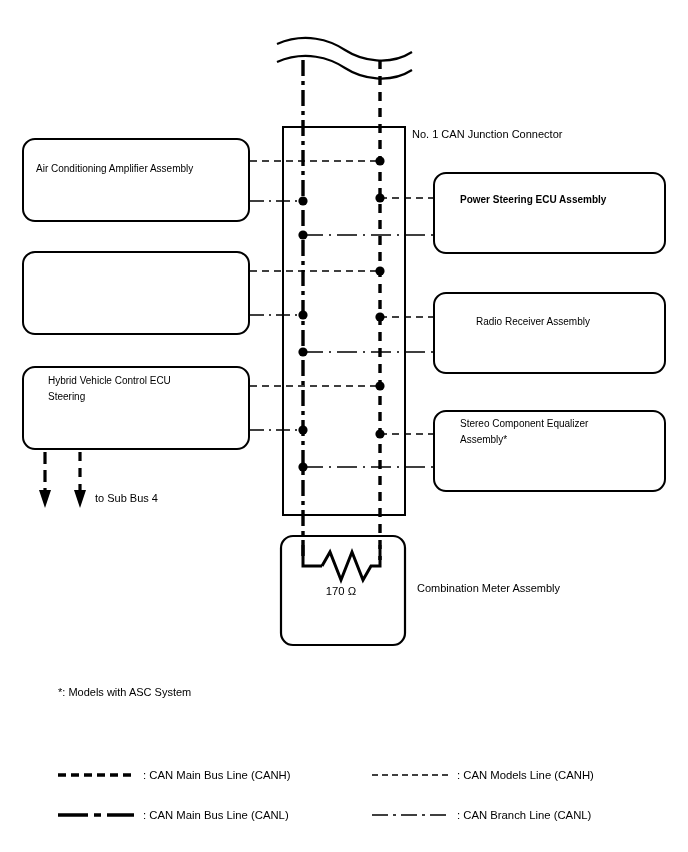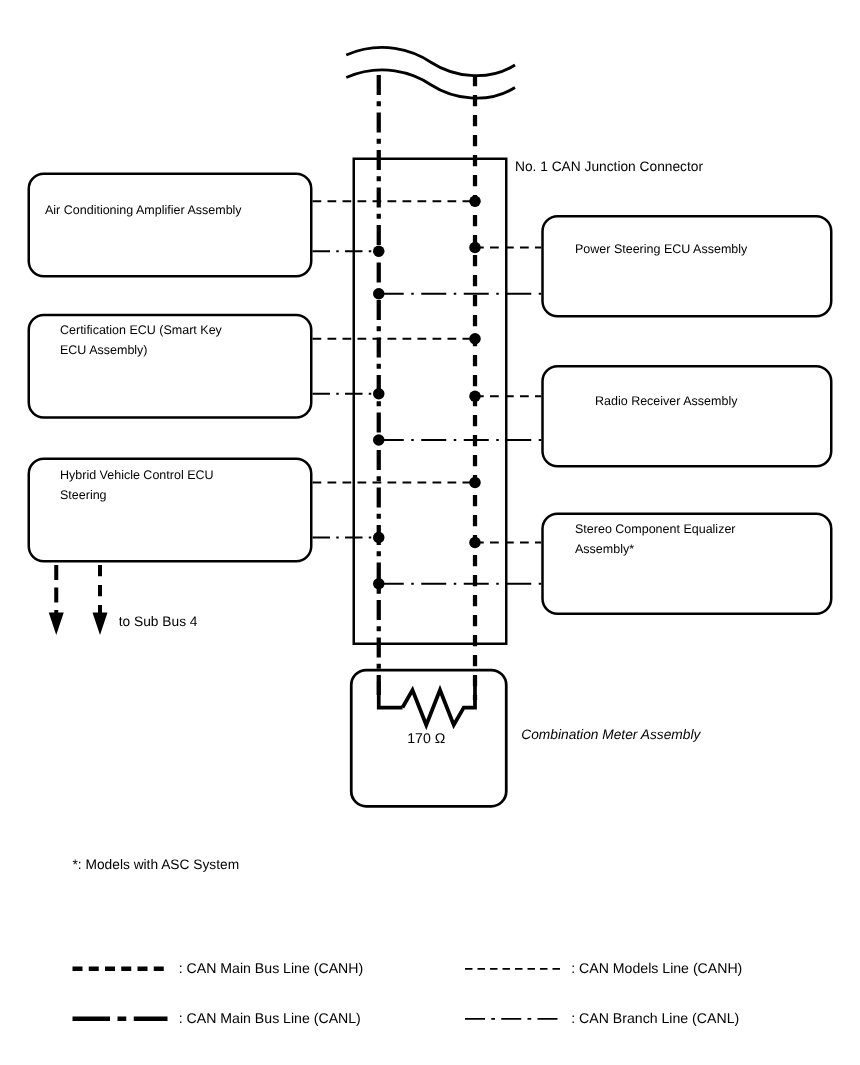--- a/index.html
+++ b/index.html
@@ -123,44 +123,42 @@
     <line x1="58" y1="775" x2="134" y2="775" stroke="#000" stroke-width="3.6" stroke-dasharray="8,5"></line>
     <line x1="58" y1="815" x2="134" y2="815" stroke="#000" stroke-width="3.6" stroke-dasharray="30,6,7,6"></line>
     <line x1="372" y1="775" x2="448" y2="775" stroke="#000" stroke-width="1.4" stroke-dasharray="6,4"></line>
     <line x1="372" y1="815" x2="448" y2="815" stroke="#000" stroke-width="1.4" stroke-dasharray="16,5,3,5"></line>
   </svg>
 
   <div class="ecu-box" style="left:22px; top:138px; width:228px; height:84px;"></div>
   <div class="ecu-label" style="left:36px; top:161px; width:205px;">Air Conditioning Amplifier Assembly</div>
 
   <div class="ecu-box" style="left:22px; top:251px; width:228px; height:84px;"></div>
-  <div class="ecu-label" style="left:48px; top:257px; width:195px;">Certification ECU (Smart Key
-ECU Assembly)</div>
 
   <div class="ecu-box" style="left:22px; top:366px; width:228px; height:84px;"></div>
   <div class="ecu-label" style="left:48px; top:373px; width:195px;">Hybrid Vehicle Control ECU
 Steering</div>
 
   <div class="ecu-box" style="left:433px; top:172px; width:233px; height:82px;"></div>
-  <div class="ecu-label" style="left:460px; top:192px; width:205px;">Power Steering ECU Assembly</div>
+  <div class="ecu-label" style="left:460px; top:192px; width:205px;font-weight:bold;">Power Steering ECU Assembly</div>
 
   <div class="ecu-box" style="left:433px; top:292px; width:233px; height:82px;"></div>
   <div class="ecu-label" style="left:476px; top:314px; width:205px;">Radio Receiver Assembly</div>
 
   <div class="ecu-box" style="left:433px; top:410px; width:233px; height:82px;"></div>
   <div class="ecu-label" style="left:460px; top:416px; width:205px;">Stereo Component Equalizer
 Assembly*</div>
 
   <div class="plain-label" style="left:412px; top:127px;">No. 1 CAN Junction Connector</div>
 
   <div class="plain-label" style="left:95px; top:491px;">to Sub Bus 4</div>
 
   <div class="res-label" style="left:303px; top:585px; width:76px;">170 Ω</div>
 
-  <div class="plain-label" style="left:417px; top:581px;font-style:italic;">Combination Meter Assembly</div>
+  <div class="plain-label" style="left:417px; top:581px;">Combination Meter Assembly</div>
 
   <div class="plain-label" style="left:58px; top:685px;">*: Models with ASC System</div>
 
   <div class="legend-text" style="left:143px; top:768px;">: CAN Main Bus Line (CANH)</div>
   <div class="legend-text" style="left:457px; top:768px;">: CAN Models Line (CANH)</div>
   <div class="legend-text" style="left:143px; top:808px;">: CAN Main Bus Line (CANL)</div>
   <div class="legend-text" style="left:457px; top:808px;">: CAN Branch Line (CANL)</div>
 
 </div>
 

